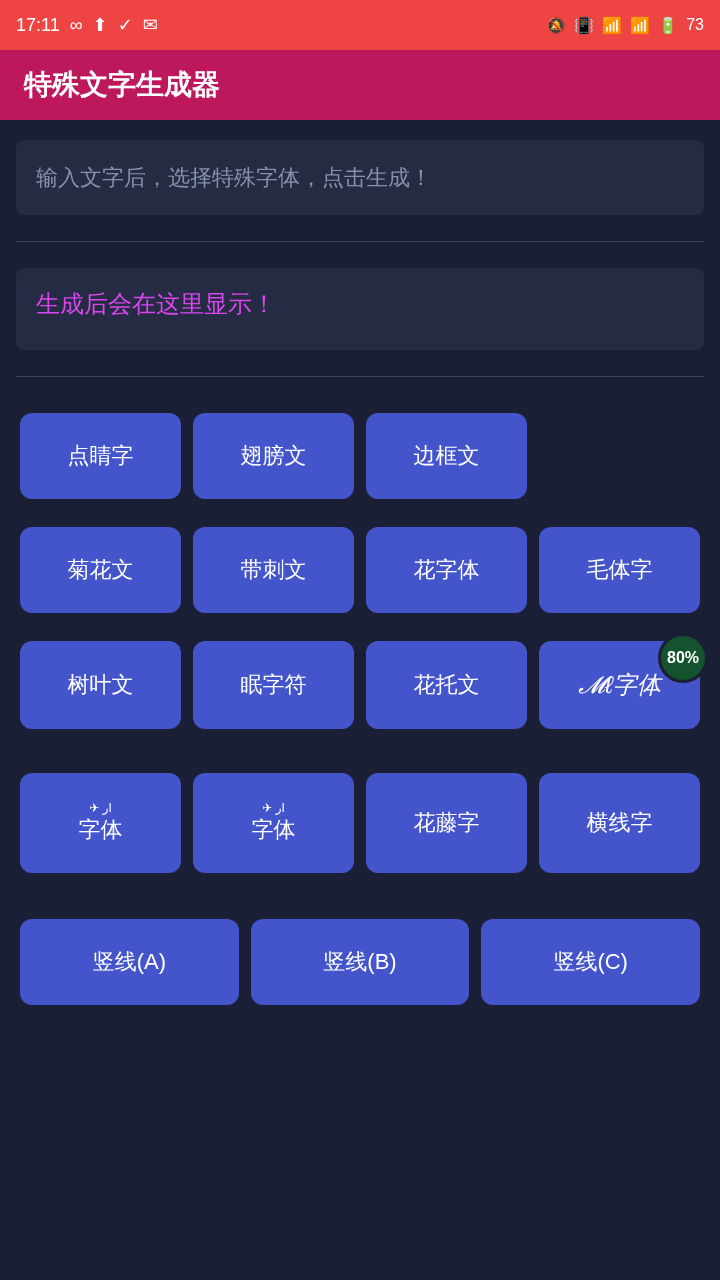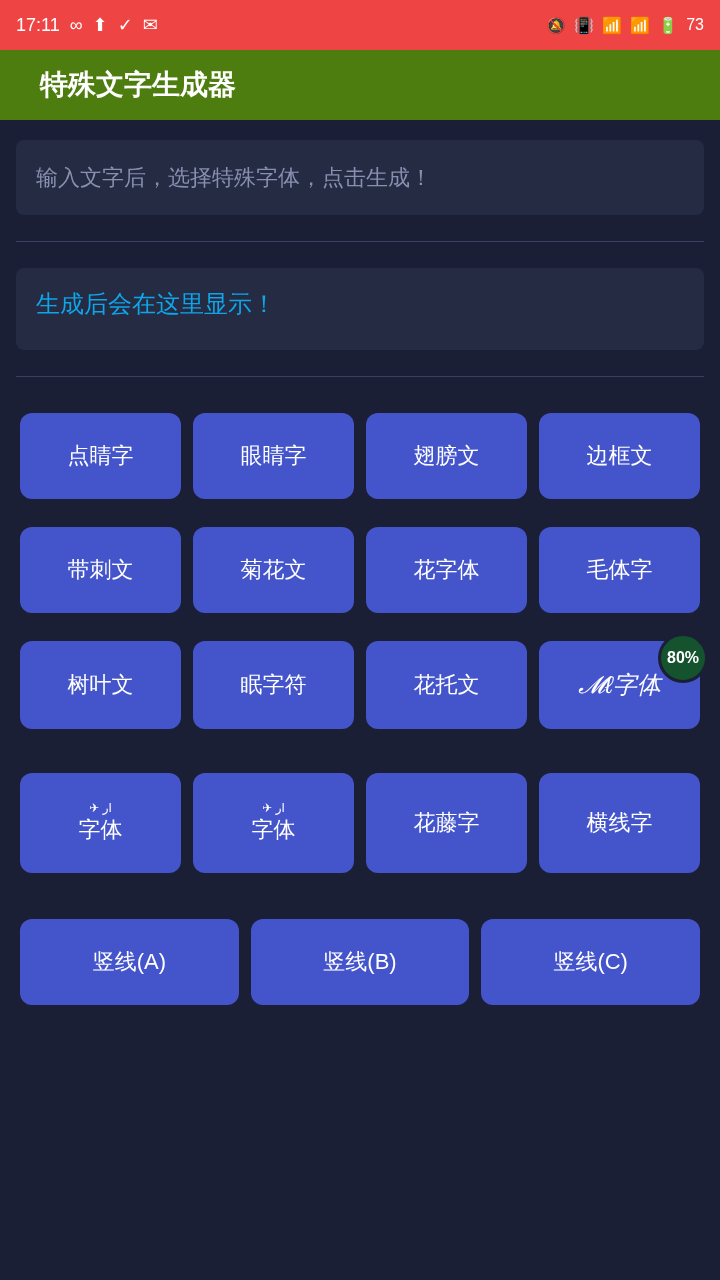--- a/index.html
+++ b/index.html
@@ -35,25 +35,25 @@
       align-items: center;
       gap: 8px;
       font-size: 16px;
     }
     .battery-icon {
       font-size: 16px;
     }
 
     
     .app-bar {
-      background-color: #4d7c0f;
+      background-color: #be185d;
       height: 70px;
       display: flex;
       align-items: center;
-      padding: 0 40px;
+      padding: 0 24px;
       font-size: 28px;
       font-weight: bold;
       color: #fff;
     }
 
     
     .main-content {
       padding: 20px 16px;
       display: flex;
       flex-direction: column;
@@ -79,21 +79,21 @@
     }
 
     
     .output-area {
       background-color: #252b42;
       border-radius: 8px;
       padding: 20px 20px 30px 20px;
       margin-bottom: 0;
     }
     .output-placeholder-text {
-      color: #0ea5e9;
+      color: #d946ef;
       font-size: 24px;
     }
 
     
     .section-divider {
       height: 1px;
       background-color: #3a4060;
       margin: 10px 0 20px 0;
     }
 
@@ -183,28 +183,27 @@
   </div>
   <div class="divider"></div>
 
   <div class="output-area">
     <span class="output-placeholder-text">生成后会在这里显示！</span>
   </div>
   <div class="section-divider"></div>
 
   <div class="button-grid">
     <button class="font-button">点睛字</button>
-    <button class="font-button">眼睛字</button>
     <button class="font-button">翅膀文</button>
     <button class="font-button">边框文</button>
   </div>
 
   <div class="button-grid" style="margin-top:12px;">
+    <button class="font-button">菊花文</button>
     <button class="font-button">带刺文</button>
-    <button class="font-button">菊花文</button>
     <button class="font-button">花字体</button>
     <button class="font-button">毛体字</button>
   </div>
 
   <div class="button-grid" style="margin-top:12px;">
     <button class="font-button">树叶文</button>
     <button class="font-button">眠字符</button>
     <button class="font-button">花托文</button>
     <button class="font-button" style="position:relative;">
       <span class="ml-font">𝓜ℓ字体</span>

